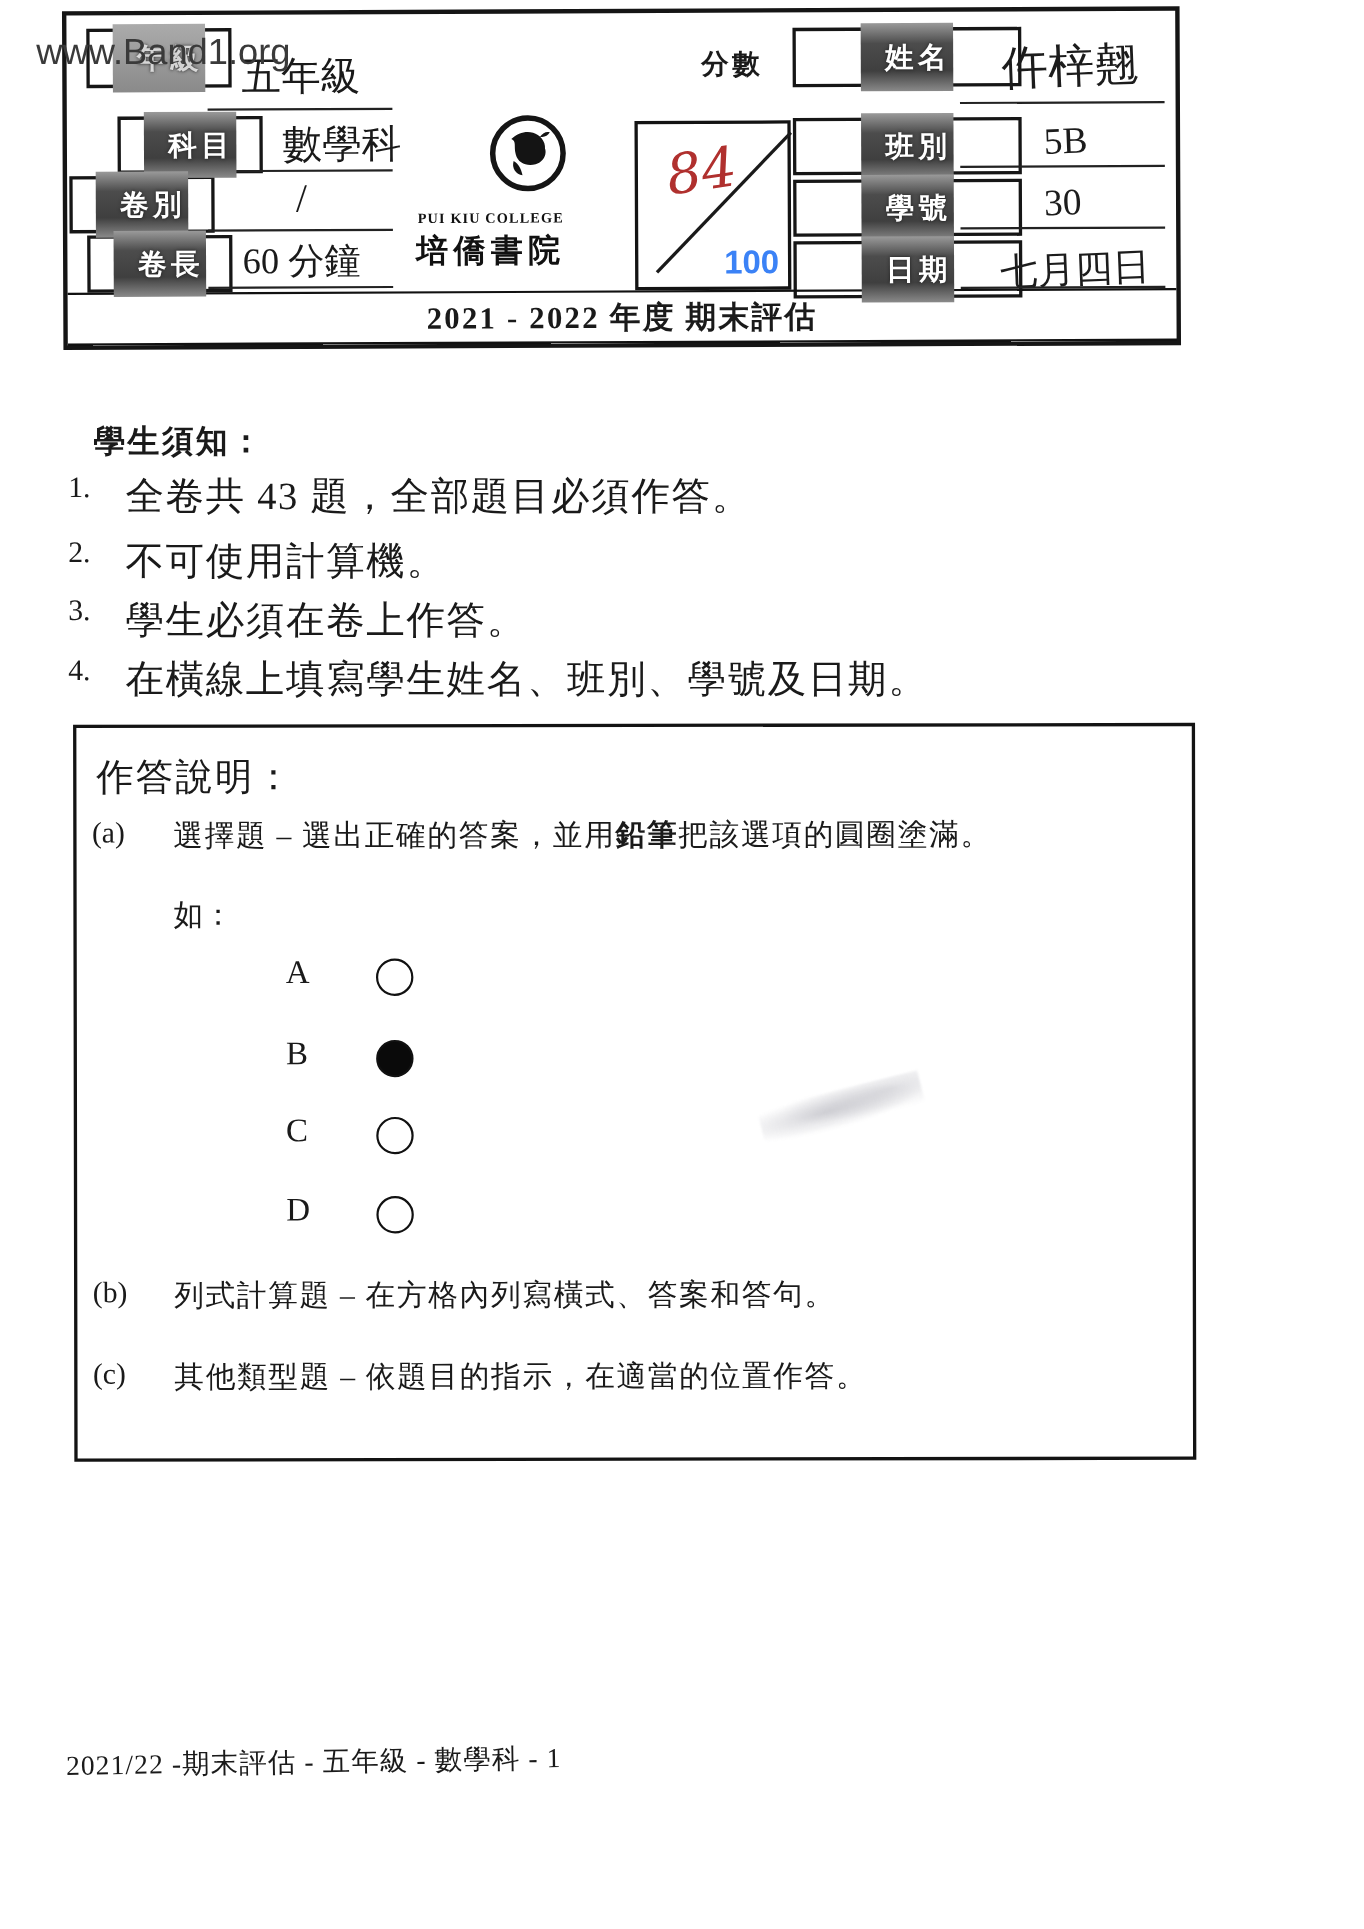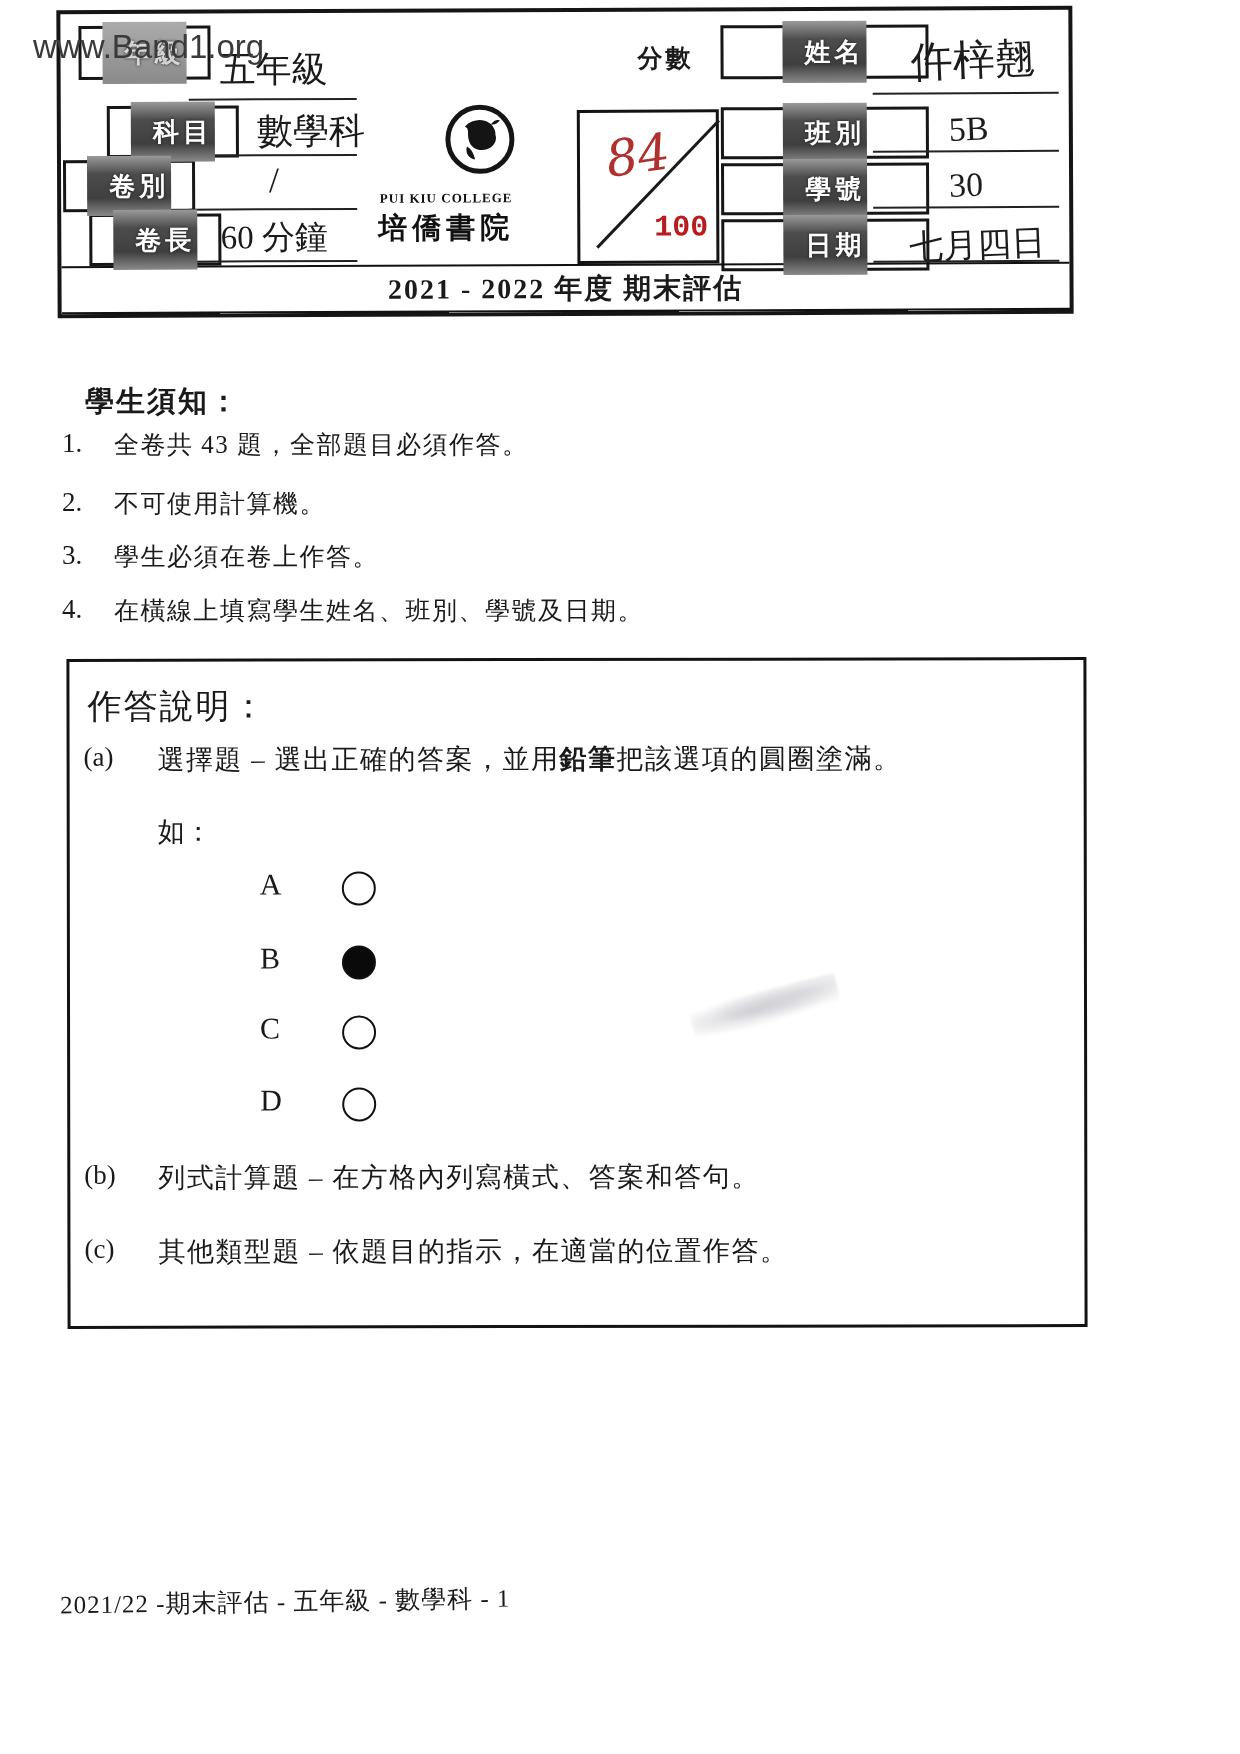--- a/index.html
+++ b/index.html
@@ -49,37 +49,37 @@
   .logo-en{position:absolute;left:295px;top:178px;width:180px;text-align:center;
     font-size:13px;font-weight:bold;letter-spacing:1px;color:#111;
     font-family:"Liberation Serif",serif;}
   .logo-zh{position:absolute;left:295px;top:196px;width:180px;text-align:center;
     font-size:29px;font-weight:bold;letter-spacing:5px;color:#111;white-space:nowrap;}
 
   
   .score-label{position:absolute;left:577px;top:30px;font-size:25px;font-weight:bold;letter-spacing:3px;}
   .score-box{position:absolute;left:516px;top:98px;width:136px;height:148px;border:3px solid #131313;background:#fff;}
   .score-slash{position:absolute;left:-10px;top:70px;width:176px;border-top:3px solid #1a1a1a;transform:rotate(-46deg);}
-  .score-max{position:absolute;right:8px;bottom:16px;font-family:Liberation Mono, monospace;
-    font-size:30px;font-weight:bold;color:#b91c1c;}
+  .score-max{position:absolute;right:8px;bottom:4px;font-family:Liberation Sans, sans-serif;
+    font-size:30px;font-weight:bold;color:#3b82f6;}
   .score-val{position:absolute;left:26px;top:14px;font-size:50px;color:#b0302e;
     transform:rotate(-8deg);font-family:"DejaVu Serif",serif;font-style:italic;}
 
   
   .banner{
     position:absolute;left:0;right:0;bottom:0;height:46px;border-top:2.5px solid #111;
     display:flex;align-items:center;justify-content:center;
     font-size:28px;font-weight:bold;letter-spacing:2px;
     box-shadow:inset 0 -7px 0 -5px #111;
   }
 
   
   .sec-title{font-size:29px;font-weight:bold;letter-spacing:2px;}
   .n-num{position:absolute;left:62px;font-size:27px;}
-  .n-text{position:absolute;left:114px;font-size:25px;letter-spacing:1.5px;white-space:nowrap;}
+  .n-text{position:absolute;left:114px;font-size:35px;letter-spacing:1.5px;white-space:nowrap;}
 
   
   .instr-box{
     left:67px;top:658px;width:1014px;height:664px;border:3px solid #131313;
     transform:rotate(-0.1deg);background:#fff;
   }
   .i-title{position:absolute;left:18px;top:22px;font-size:34px;letter-spacing:2px;}
   .i-num{position:absolute;left:14px;font-size:27px;}
   .i-text{position:absolute;left:88px;font-size:27px;letter-spacing:1.5px;white-space:nowrap;}
   .ex-label{position:absolute;left:88px;top:152px;font-size:27px;}
@@ -108,21 +108,21 @@
       <span class="lbl dim">年級</span>
     </div>
     <div class="label-box" style="left:18px;top:92px;width:106px;height:46px;margin-left:28px;">
       <div class="band"></div>
       <span class="lbl">科目</span>
     </div>
     <div class="label-box" style="left:2px;top:146px;width:106px;height:46px;">
       <div class="band"></div>
       <span class="lbl">卷別</span>
     </div>
-    <div class="label-box" style="left:28px;top:200px;width:106px;height:46px;text-align:center;">
+    <div class="label-box" style="left:18px;top:200px;width:106px;height:46px;text-align:center;">
       <div class="band"></div>
       <span class="lbl">卷長</span>
     </div>
 
     <div class="p-val" style="left:128px;top:32px;width:170px;font-size:36px;">五年級</div>
     <div class="u-line" style="left:128px;top:85px;width:168px;"></div>
 
     <div class="p-val" style="left:128px;top:94px;width:170px;font-size:36px;padding-left:37px;">數學科</div>
     <div class="u-line" style="left:128px;top:141px;width:168px;"></div>
 

